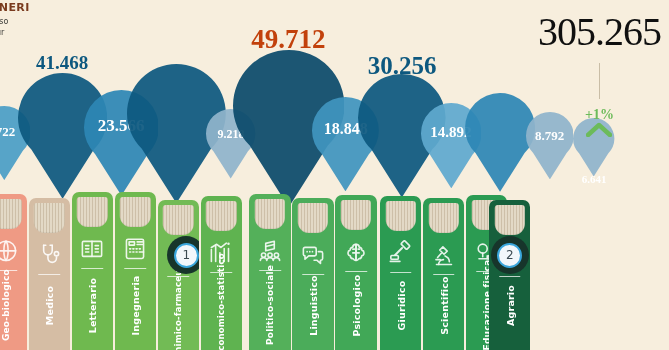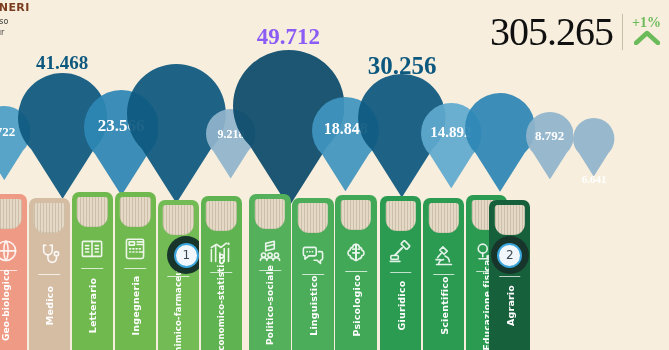--- a/index.html
+++ b/index.html
@@ -21,21 +21,21 @@
   .hdr-sub{
     font-family:"DejaVu Sans",sans-serif;
     font-size:8px;color:#3b3b38;line-height:10.5px;margin-top:3px;white-space:nowrap;
   }
 
   .hdr-right{position:absolute;right:8px;top:12px;text-align:right;}
   .hdr-r-cap{
     font-family:"DejaVu Sans",sans-serif;
     font-weight:bold;font-size:8.5px;color:#24252a;letter-spacing:.1px;white-space:nowrap;
   }
-  .hdr-r-row{display:flex;align-items:center;justify-content:flex-end;gap:9px;margin-top:-2px;}
+  .hdr-r-row{display:flex;align-items:center;justify-content:flex-end;gap:9px;margin-top:-2px;flex-direction:column;}
   .hdr-total{
     font-family:"Liberation Serif",serif;
     font-size:40px;font-weight:normal;color:#101010;letter-spacing:-1px;line-height:44px;
   }
   .hdr-div{width:1px;height:36px;background:#c9bda6;}
   .hdr-var{display:flex;flex-direction:column;align-items:center;justify-content:center;}
   .hdr-var-pct{
     font-family:"Liberation Serif",serif;
     font-size:14px;color:#6cbb5a;font-weight:bold;line-height:13px;
   }
@@ -126,21 +126,21 @@
       <div class="bub" style="left: 206.275px; top: 109.311px; width: 49.3786px; height: 69.6238px;">
         <svg class="pin" width="49.378571428571426" height="69.6237857142857" viewBox="0 0 49.378571428571426 69.6237857142857">
        <path d="M 24.689285714285713 69.6237857142857 L 7.406785714285714 42.320962402327396 A 24.689285714285713 24.689285714285713 0 1 1 41.971785714285716 42.320962402327396 Z" fill="#8fb4cb" opacity="0.93"></path>
      </svg>
         <div class="bub-lbl" style="font-size: 12px; color: rgb(255, 255, 255); top: 17.2493px;">9.218</div>
       </div>
       <div class="bub" style="left: 232.557px; top: 50.25px; width: 111.5px; height: 157.215px;">
         <svg class="pin" width="111.49999999999999" height="157.21499999999997" viewBox="0 0 111.49999999999999 157.21499999999997">
        <path d="M 55.74999999999999 157.21499999999997 L 16.725 95.56346348912638 A 55.74999999999999 55.74999999999999 0 1 1 94.77499999999998 95.56346348912638 Z" fill="#0b4a6b" opacity="0.93"></path>
      </svg>
-        <div class="bub-lbl" style="font-size: 23px; color: #8b5cf6; top: -26.45px; width: 111.5px;">49.712</div>
+        <div class="bub-lbl" style="font-size: 27px; color: #c2410c; top: -26.45px; width: 111.5px;">49.712</div>
       </div>
       <div class="bub" style="left: 312.2px; top: 96.55px; width: 66.9px; height: 94.329px;">
         <svg class="pin" width="66.89999999999999" height="94.32899999999998" viewBox="0 0 66.89999999999999 94.32899999999998">
        <path d="M 33.449999999999996 94.32899999999998 L 10.035 57.33807809347583 A 33.449999999999996 33.449999999999996 0 1 1 56.864999999999995 57.33807809347583 Z" fill="#3f94be" opacity="0.93"></path>
      </svg>
         <div class="bub-lbl" style="font-size: 16px; color: rgb(255, 255, 255); top: 23.53px;">18.848</div>
       </div>
       <div class="bub" style="left: 358.393px; top: 74.1964px; width: 87.6071px; height: 123.526px;">
         <svg class="pin" width="87.60714285714285" height="123.52607142857141" viewBox="0 0 87.60714285714285 123.52607142857141">
        <path d="M 43.80357142857142 123.52607142857141 L 13.14107142857143 75.08557845574217 A 43.80357142857142 43.80357142857142 0 1 1 74.46607142857141 75.08557845574217 Z" fill="#0d587f" opacity="0.93"></path>

